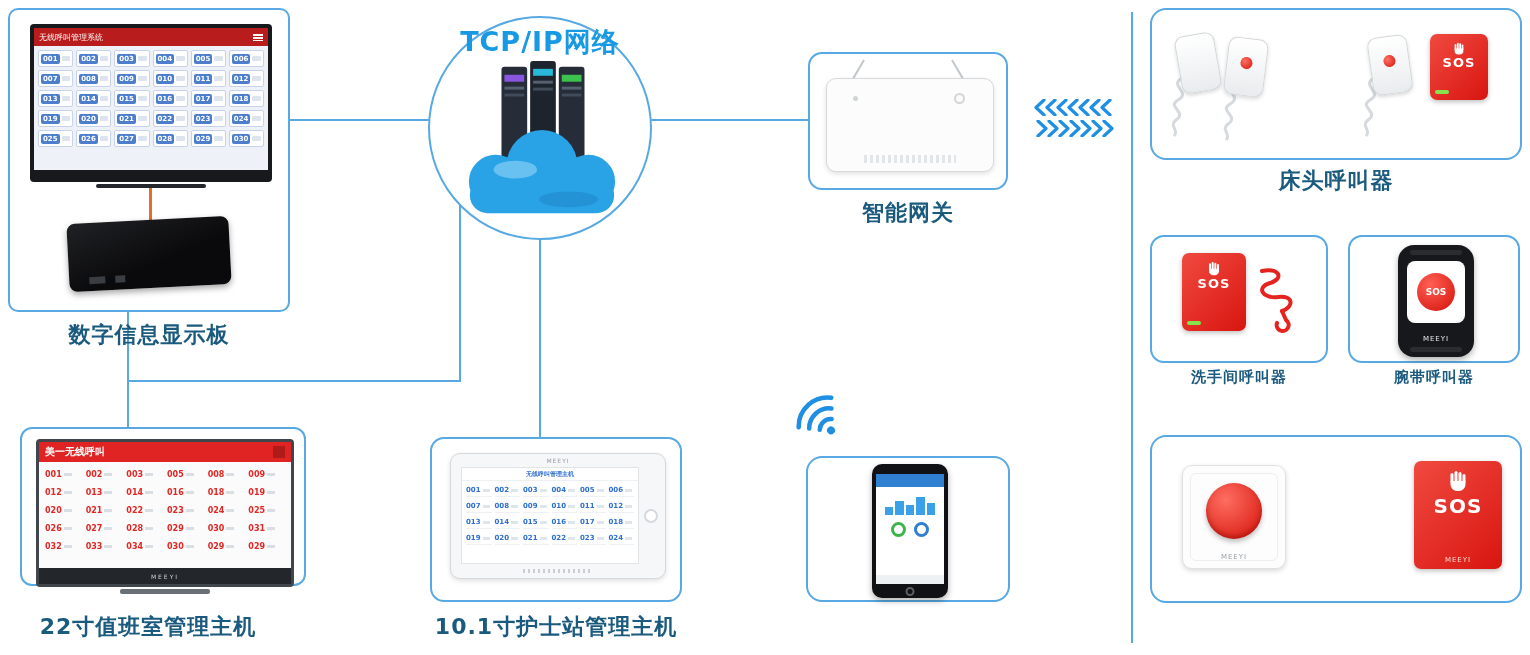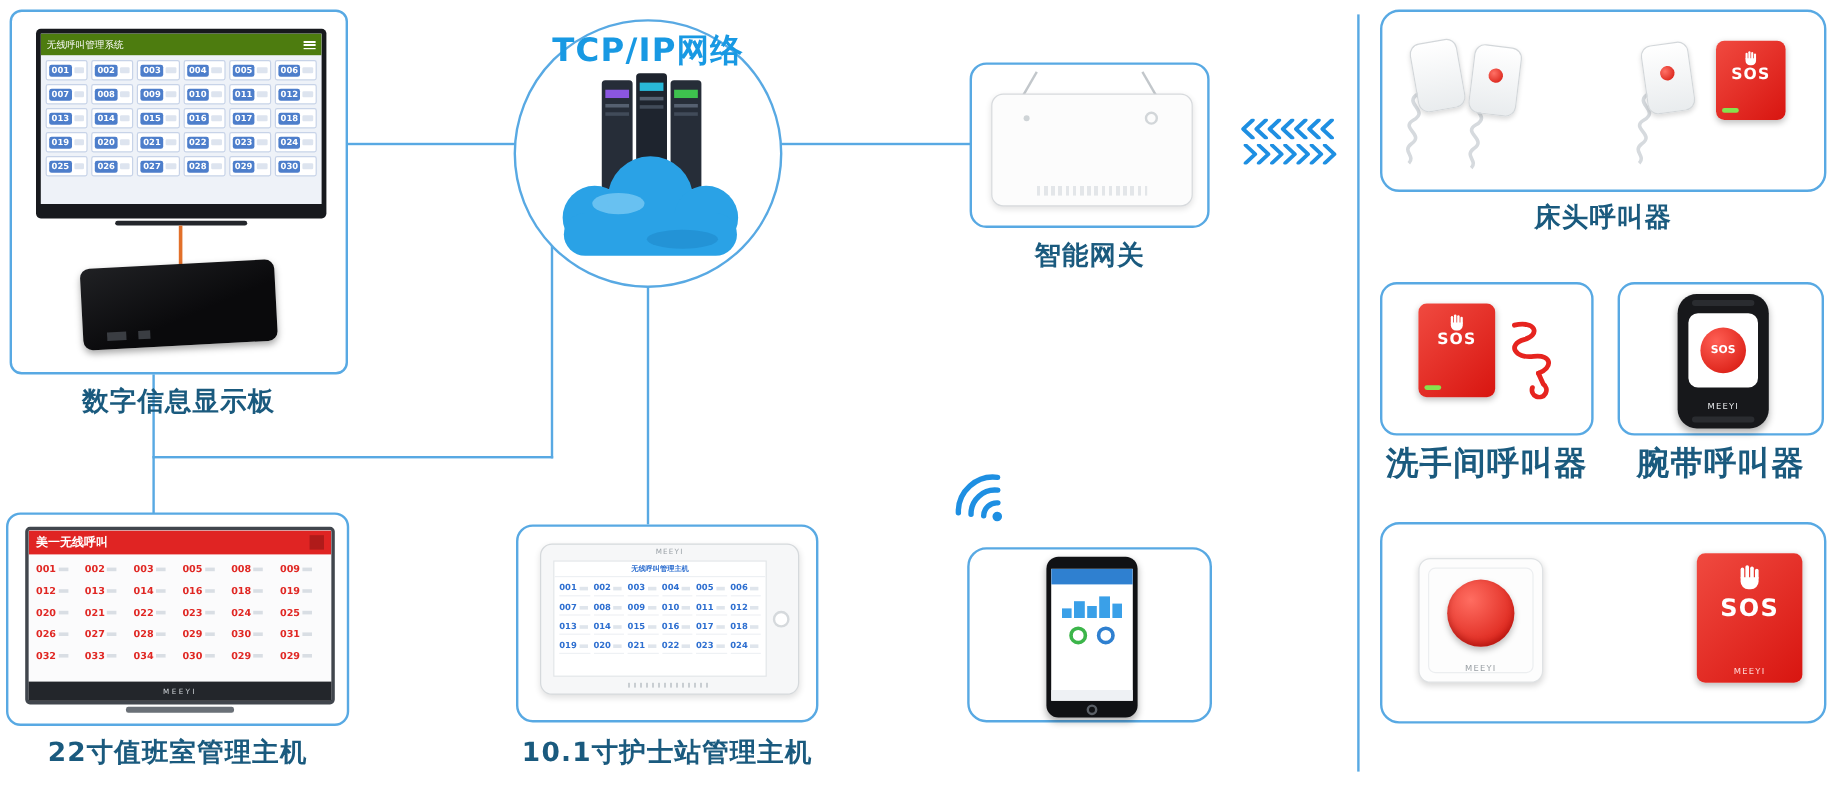--- a/index.html
+++ b/index.html
@@ -6,30 +6,30 @@
   body { background: #fff; font-family: "DejaVu Sans", "Liberation Sans", sans-serif; }
   .canvas { position: relative; width: 1530px; height: 655px; background: #fff; overflow: hidden; }
   .abs { position: absolute; }
 
   
   .line { position: absolute; background: #58a9e3; z-index: 1; }
 
   
   .node-box { position: absolute; background: #fff; border: 2px solid #58a9e3; z-index: 2; }
   .node-label { position: absolute; z-index: 4; text-align: center; font-weight: bold; font-size: 22px; color: #1a5a7e; letter-spacing: 1px; }
-  .node-label.small { font-size: 27px; }
+  .node-label.small { font-size: 15px; }
 
   
   .net-circle { position: absolute; width: 224px; height: 224px; border-radius: 50%; background: #fff; border: 2px solid #58a9e3; z-index: 2; }
   .net-title { position: absolute; z-index: 5; text-align: center; font-size: 27px; font-weight: bold; color: #1899e3; letter-spacing: 1px; }
 
   
   .mini-monitor { position: absolute; background: #17191d; border-radius: 4px; padding: 4px 4px 12px; }
   .mini-screen { position: relative; width: 100%; height: 100%; background: #eef2f8; overflow: hidden; }
-  .mini-header { height: 18px; background: #4d7c0f; display: flex; align-items: center; justify-content: space-between; padding: 0 5px; }
+  .mini-header { height: 18px; background: #b91c1c; display: flex; align-items: center; justify-content: space-between; padding: 0 5px; }
   .mini-title { color: #fff; font-size: 8px; }
   .menu-icon { width: 10px; height: 7px; background: repeating-linear-gradient(to bottom, #fff 0 1.5px, transparent 1.5px 3px); }
   .mini-grid { display: grid; grid-template-columns: repeat(6, 1fr); gap: 3px; padding: 4px; }
   .dcell { background: #fff; border: 1px solid #c7d3e8; border-radius: 2px; height: 17px; display: flex; align-items: center; gap: 2px; padding: 0 2px; }
   .dcell span { background: #4d7ecb; color: #fff; font-size: 7px; line-height: 10px; padding: 0 2px; border-radius: 2px; font-weight: bold; }
   .dcell::after { content: ""; flex: 1; height: 5px; background: #dde4ef; border-radius: 1px; }
   .monitor-base { position: absolute; background: #23262b; border-radius: 2px; }
   .orange-cable { position: absolute; background: #e2702a; }
   .settop { position: absolute; background: linear-gradient(160deg, #202124 0%, #0a0a0c 60%); border-radius: 8px; transform: rotate(-3deg); box-shadow: 0 3px 6px rgba(0,0,0,.35); }
   .settop .port { position: absolute; bottom: 7px; background: #3a3d42; }
@@ -365,21 +365,21 @@
             <rect x="12.5" y="4" width="3" height="11" rx="1.5"></rect>
             <rect x="16.5" y="6" width="3" height="9" rx="1.5"></rect>
             <path d="M4.5 13h15v3.5A6.5 6.5 0 0 1 13 23h-2a6.5 6.5 0 0 1-6.5-6.5z"></path>
           </g>
         </svg>
       <span class="sos-text">SOS</span>
       <span class="sos-brand">MEEYI</span>
     </div>
   </div>
 
-  <div class="node-box" style="left:5px;top:427px;width:286px;height:178px;border-radius:12px;text-decoration:underline;">
+  <div class="node-box" style="left:20px;top:427px;width:286px;height:159px;border-radius:12px;text-decoration:underline;">
     <div class="duty-monitor" style="left:14px;top:10px;width:258px;height:148px;">
       <div class="duty-screen">
         <div class="duty-header">
           <span class="duty-title">美一无线呼叫</span>
           <span class="duty-logo"></span>
         </div>
         <div class="rgrid">
             <div class="rcell">
               <span>001</span>
             </div>

